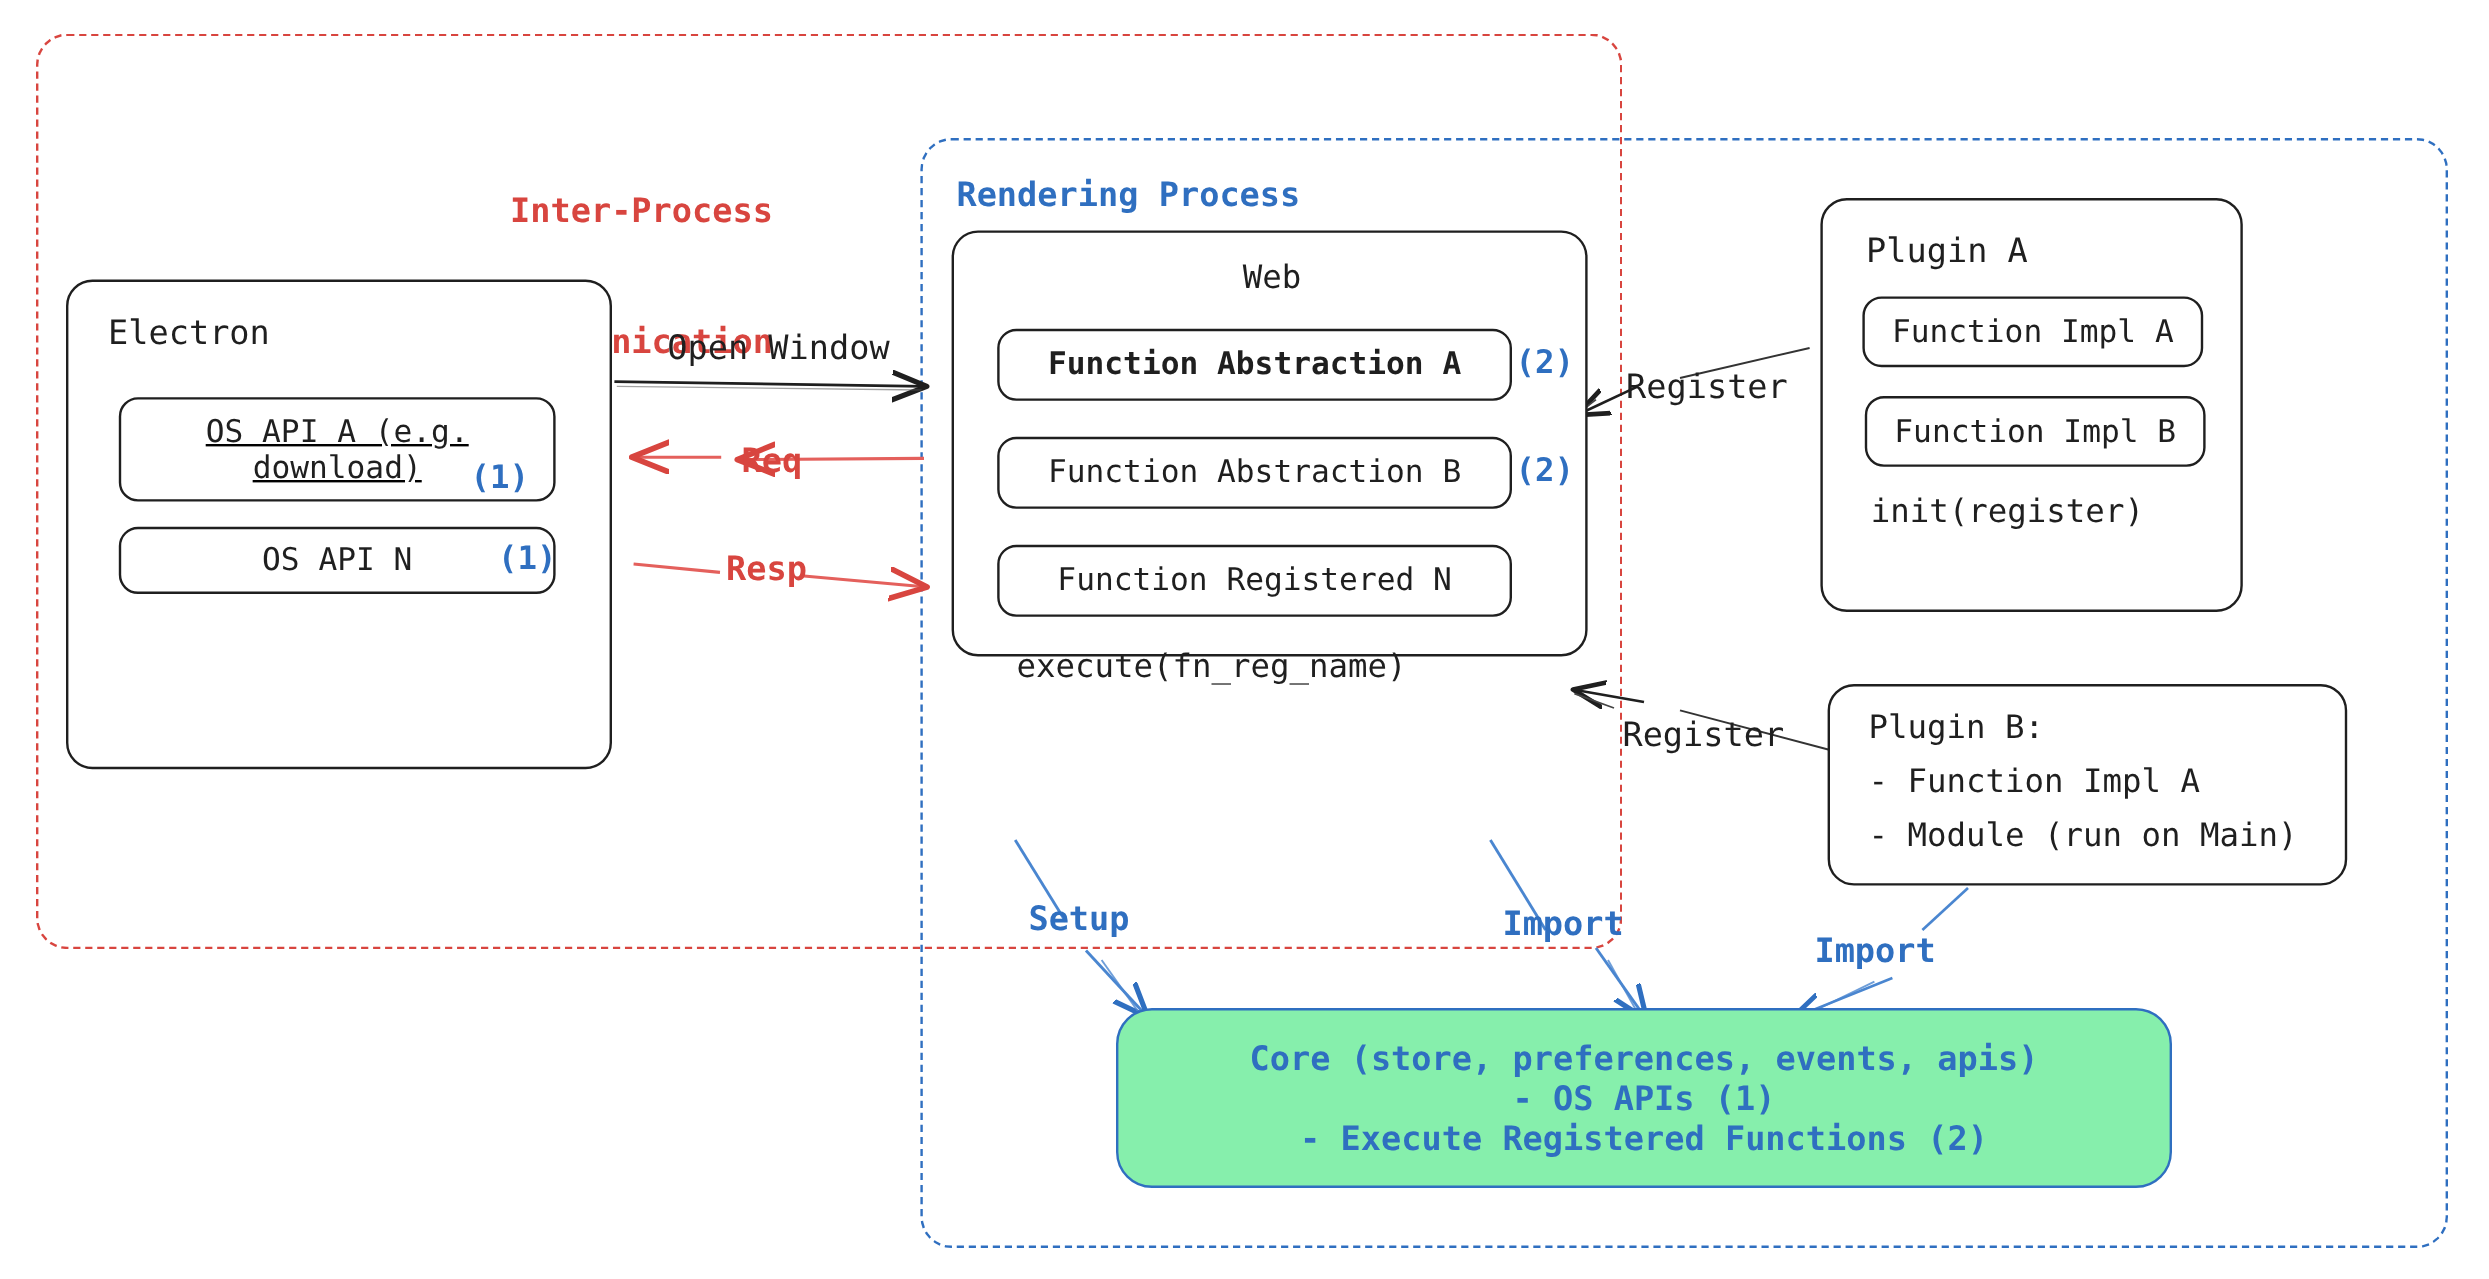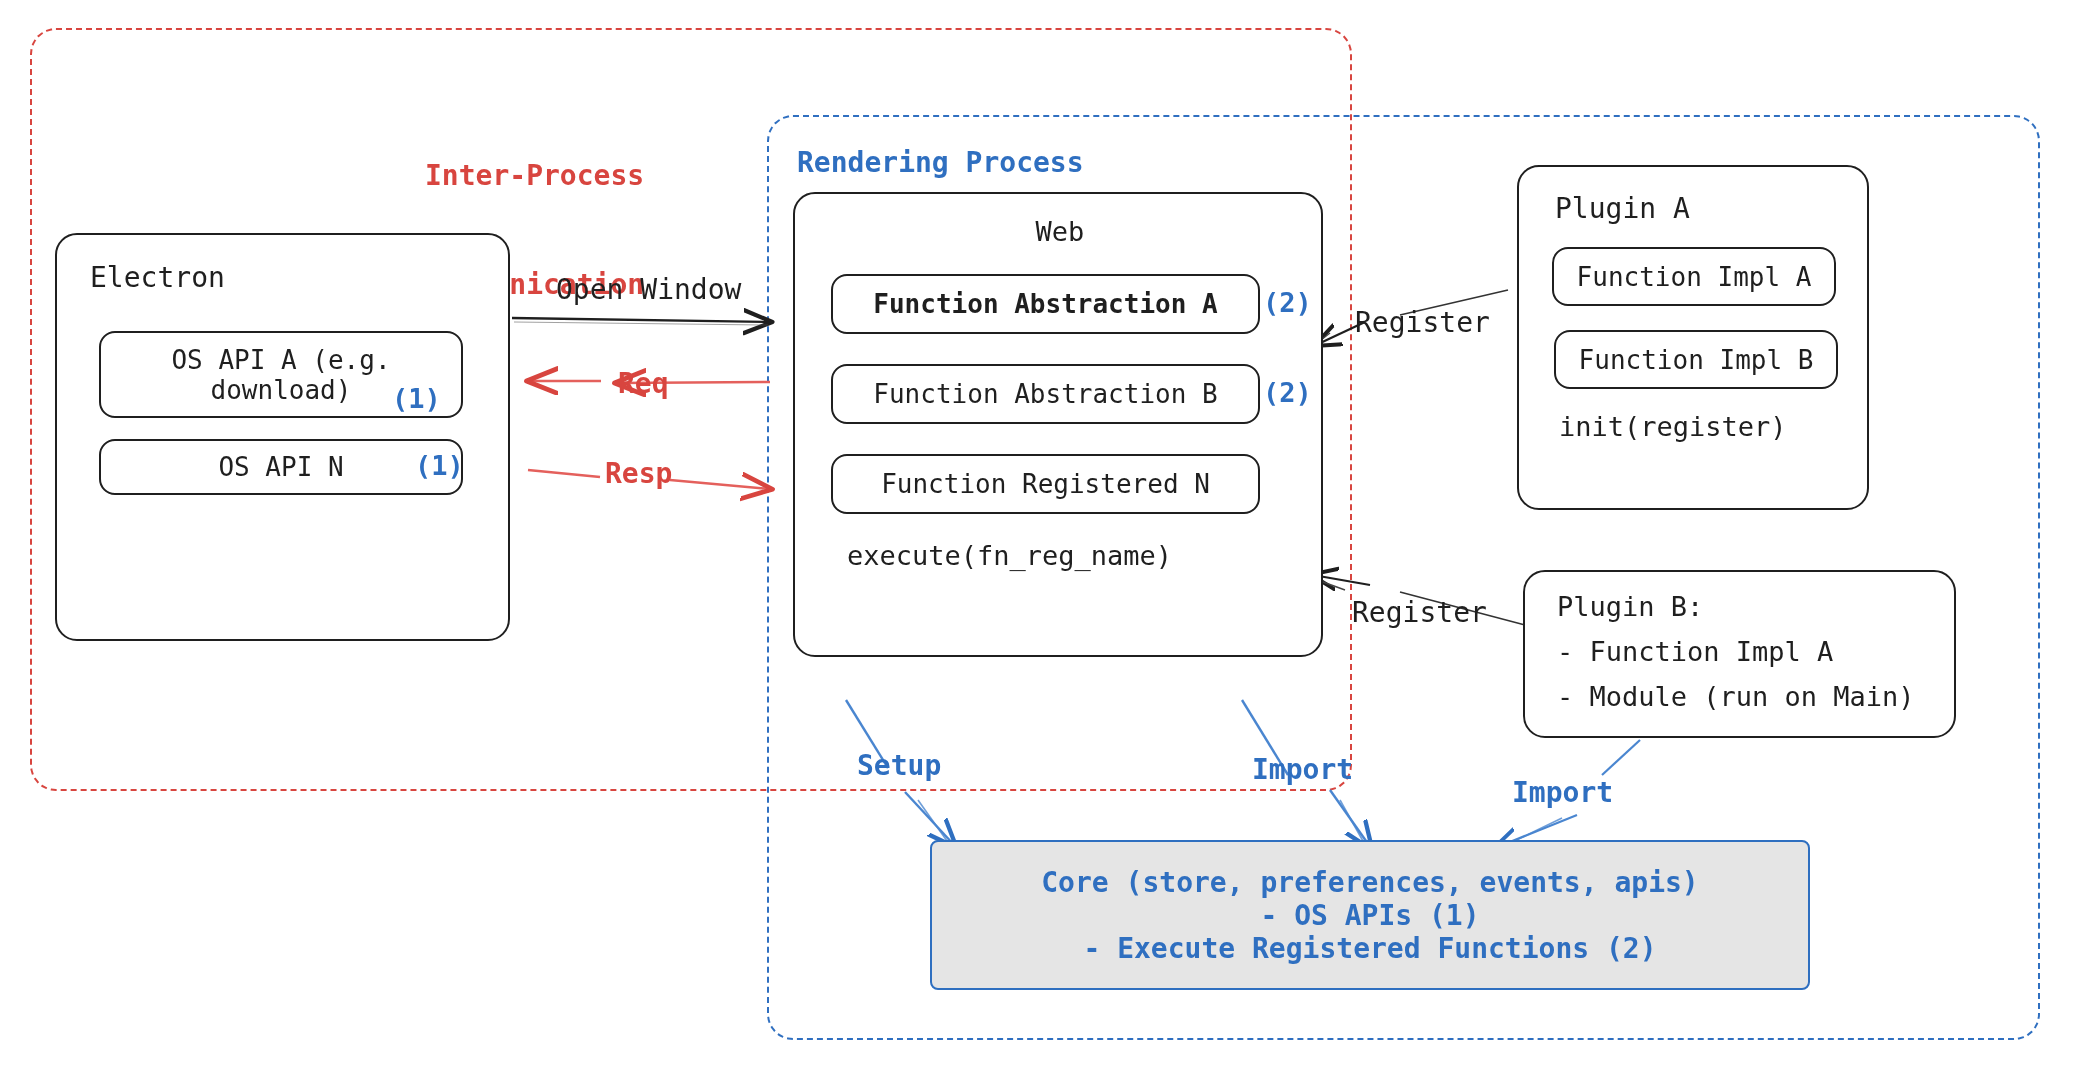--- a/index.html
+++ b/index.html
@@ -38,22 +38,22 @@
     border-radius: 22px;
     background: #ffffff;
   }
   .rbox-inner {
     border: 2px solid #1f1f1f;
     border-radius: 16px;
     background: #ffffff;
   }
   .rbox-blue {
     border: 2.5px solid #2f6fc0;
-    border-radius: 8px;
-    background: #e5e5e5;
+    border-radius: 30px;
+    background: #86efac;
   }
   .dashed-red {
     position: absolute;
     box-sizing: border-box;
     border: 2.5px dashed #d8453f;
     border-radius: 26px;
     background: transparent;
   }
   .dashed-blue {
     position: absolute;
@@ -162,37 +162,37 @@
   <div class="label-float red-txt" style="left:425px; top:85px; font-size:28px;">
     <div>Inter-Process</div>
     <div>Communication</div>
   </div>
 
   <div class="label-float blue-txt" style="left:797px; top:145px; font-size:28px;">Rendering Process</div>
 
   <div class="node rbox" style="left:55px; top:233px; width:455px; height:408px;">
     <div class="node-title" style="left:33px; top:26px; font-size:28px;">Electron</div>
 
-    <div style="position:absolute; left:42px; top:96px; width:380px; display:flex; align-items:center;">
+    <div style="position:absolute; left:42px; top:96px; width:380px; display:flex; align-items:center;text-decoration:underline;">
       <div class="rbox-inner" style="width:360px; height:83px; display:flex; flex-direction:column; justify-content:center;">
         <div class="inner-label" style="font-size:26px;">OS API A (e.g.</div>
         <div class="inner-label" style="font-size:26px;">download)</div>
       </div>
     </div>
     <div class="blue-num" style="position:absolute; left:335px; top:148px; font-size:27px;">(1)</div>
 
     <div style="position:absolute; left:42px; top:204px; width:380px;">
       <div class="rbox-inner" style="width:360px; height:52px; display:flex; align-items:center; justify-content:center;">
         <div class="inner-label" style="font-size:26px;">OS API N</div>
       </div>
     </div>
     <div class="blue-num" style="position:absolute; left:358px; top:215px; font-size:27px;">(1)</div>
   </div>
 
-  <div class="node rbox" style="left:793px; top:192px; width:530px; height:465px;">
+  <div class="node rbox" style="left:793px; top:192px; width:530px; height:355px;">
     <div class="node-title center" style="left:0; top:22px; width:530px; font-size:27px;">Web</div>
 
     <div class="rbox-inner" style="position:absolute; left:36px; top:80px; width:425px; height:56px; display:flex; align-items:center; justify-content:center;font-weight:bold;">
       <div class="inner-label" style="font-size:26px;">Function Abstraction A</div>
     </div>
     <div class="blue-num" style="position:absolute; left:468px; top:93px; font-size:27px;">(2)</div>
 
     <div class="rbox-inner" style="position:absolute; left:36px; top:170px; width:425px; height:56px; display:flex; align-items:center; justify-content:center;">
       <div class="inner-label" style="font-size:26px;">Function Abstraction B</div>
     </div>

